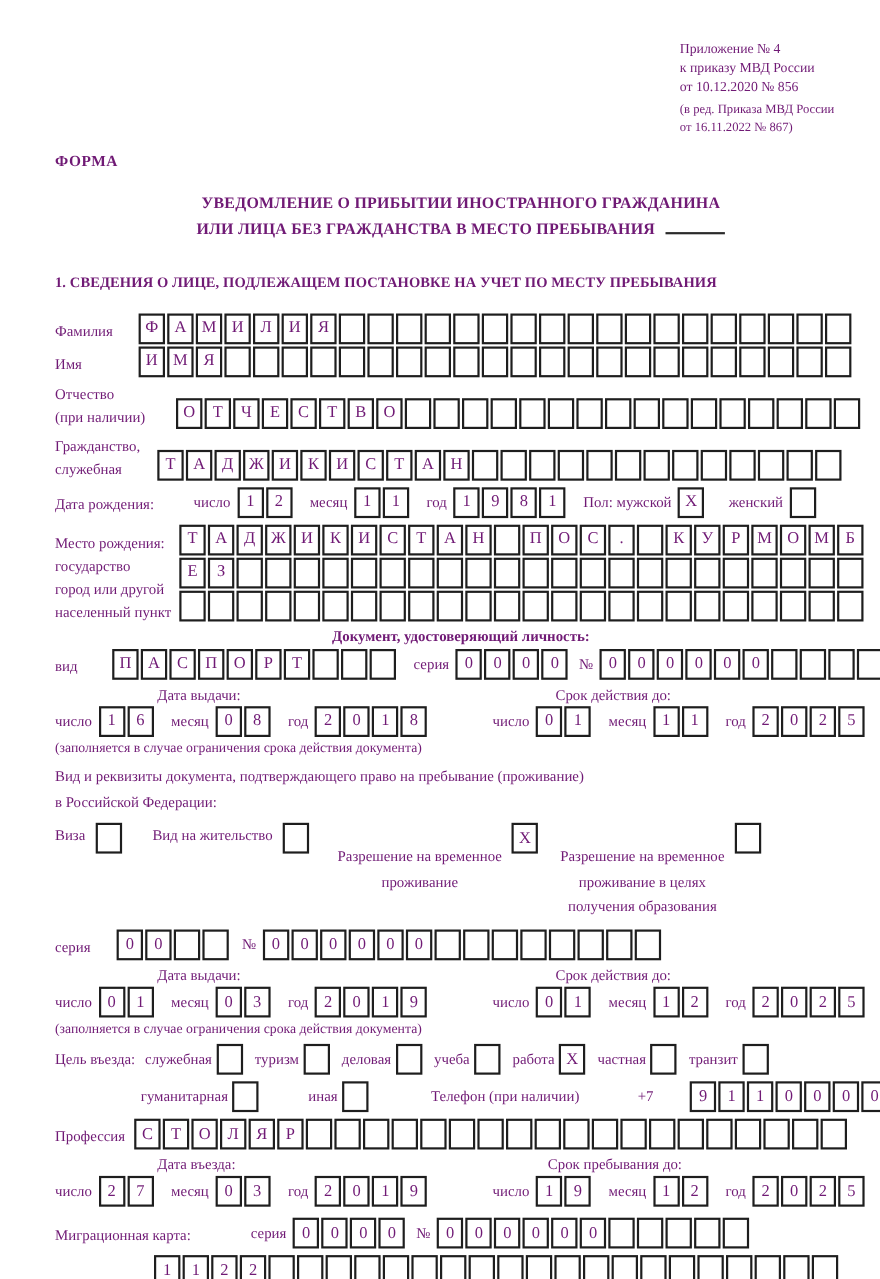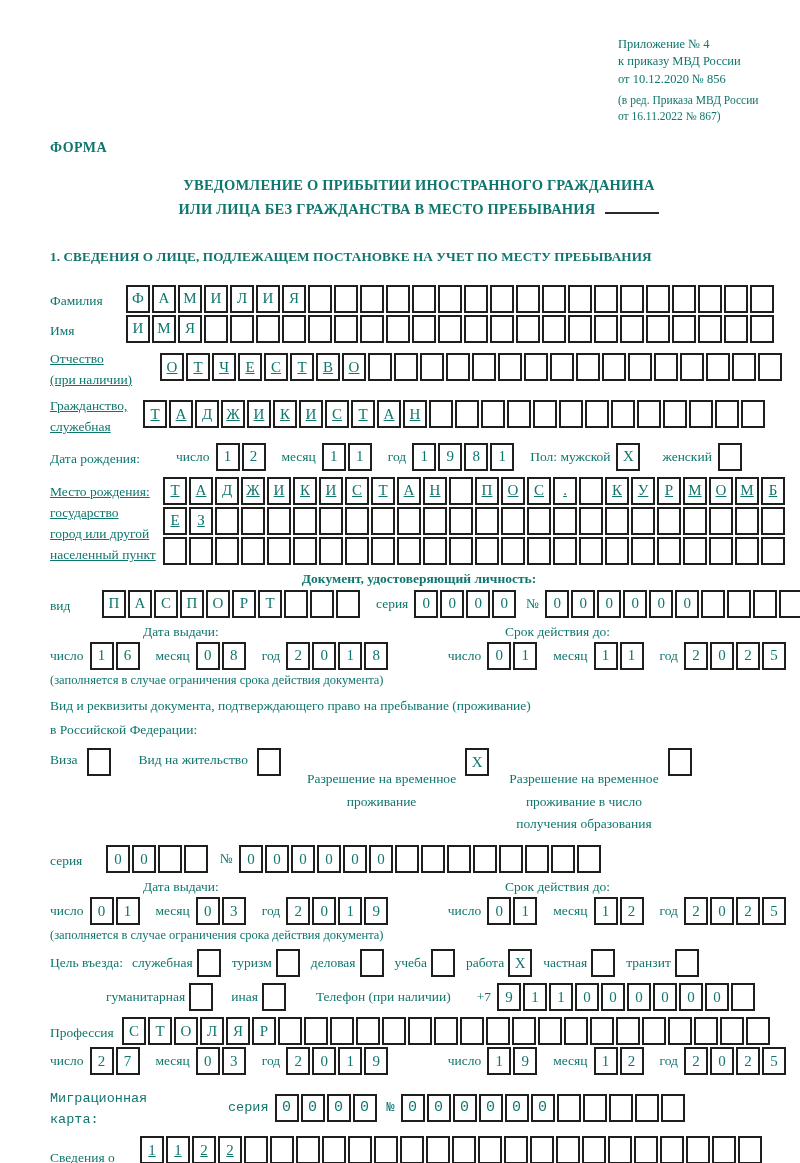--- a/index.html
+++ b/index.html
@@ -1,39 +1,39 @@
 <!DOCTYPE html>
 <html><head>
 <meta charset="utf-8">
 <style>
   html,body{margin:0;padding:0;background:#e8e8e8;}
   .page{
     position:relative;
     width:800px;height:1163px;
     background:#ffffff;
-    color:#0f766e;
+    color:#701a75;
     font-family:"Liberation Serif","DejaVu Serif",serif;
     box-sizing:border-box;
     padding:36px 12px 0 50px;
     overflow:hidden;
     margin:0 auto;
   }
   
   .hdr{margin-left:568px;font-size:12.5px;line-height:1.38;}
   .hdr .hline{white-space:nowrap;}
   .hdr .small{font-size:11.5px;}
   .hdr .gap{margin-top:5px;}
   .forma{text-align:left;padding-right:30px;font-weight:bold;font-size:14px;margin-top:16px;letter-spacing:.5px;}
   .title{text-align:center;font-weight:bold;font-size:14.5px;line-height:1.6;margin-top:18px;letter-spacing:.2px;}
   .uline{display:inline-block;width:54px;border-bottom:2px solid #2a2a2a;margin-left:10px;vertical-align:baseline;}
   .sec1{font-weight:bold;font-size:13.2px;margin-top:28px;margin-bottom:20px;letter-spacing:.1px;}
 
   
   .row{display:flex;align-items:center;margin-bottom:2px;font-size:13.5px;}
-  .row.top{align-items:center;text-decoration:underline;}
+  .row.top{align-items:flex-end;}
   .flabel{flex:none;line-height:21px;padding-top:3px;}
   .lline{display:block;white-space:nowrap;}
   .w76{width:76px}.w110{width:110px}.w93{width:93px}.w113{width:113px}.w72{width:72px}.w90{width:90px}
 
   
   .cells{display:inline-flex;flex:none;}
   .cell{
     box-sizing:border-box;flex:none;
     width:24px;height:28px;margin-right:2px;
     border:2px solid #1e1e1e;background:#fff;
@@ -57,25 +57,25 @@
 
   
   .chkrow{display:flex;align-items:flex-start;font-size:13.5px;margin-top:6px;margin-bottom:10px;}
   .pair{display:flex;align-items:flex-start;}
   .pair .ptxt{margin-right:9px;padding-top:4px;white-space:nowrap;text-align:right;}
   .ctr{text-align:center;line-height:1.65;margin-right:9px;padding-top:2px;margin-top:18px;}
 
   
   .opt{display:inline-flex;align-items:center;margin-left:9px;}
   .opt .olbl{margin-right:4px;white-space:nowrap;}
-  .ind{margin-left:56px;}
+  .ind{margin-left:78px;gap:27px;}
 
   .mig-gap{width:26px;flex:none;}
   .mt6{margin-top:6px;}
-  .mt10{margin-top:10px;font-family:Liberation Mono, monospace;}
+  .mt10{margin-top:10px;}
 </style>
 </head>
 <body>
 
 <div class="page">
 
   <div class="hdr">
     <div class="hline">Приложение № 4</div>
     <div class="hline">к приказу МВД России</div>
     <div class="hline">от 10.12.2020 № 856</div>
@@ -433,21 +433,21 @@
     <span class="pair" style="margin-left:24px">
       <span class="ctr">
         <span class="lline">Разрешение на временное</span>
         <span class="lline">проживание</span>
       </span>
       <span class="cell">X</span>
     </span>
     <span class="pair" style="margin-left:18px">
       <span class="ctr">
         <span class="lline">Разрешение на временное</span>
-        <span class="lline">проживание в число</span>
+        <span class="lline">проживание в целях</span>
         <span class="lline">получения образования</span>
       </span>
       <span class="cell"></span>
     </span>
   </div>
 
   <div class="row">
     <span class="flabel" style="width:56px">серия</span>
     <span class="cells">
         <span class="cell">0</span>
@@ -601,20 +601,24 @@
         <span class="cell"></span>
         <span class="cell"></span>
         <span class="cell"></span>
         <span class="cell"></span>
         <span class="cell"></span>
         <span class="cell"></span>
         <span class="cell"></span>
       </span>
   </div>
 
+  <div class="dates-head">
+    <span class="dh-left">Дата въезда:</span>
+    <span class="dh-right" style="margin-right:168px">Срок пребывания до:</span>
+  </div>
   <div class="dates-row">
     <span class="dategrp">
       <span class="dg-l first">число</span>
         <span class="cells">
           <span class="cell">2</span>
           <span class="cell">7</span>
         </span>
       <span class="dg-l">месяц</span>
         <span class="cells">
           <span class="cell">0</span>

